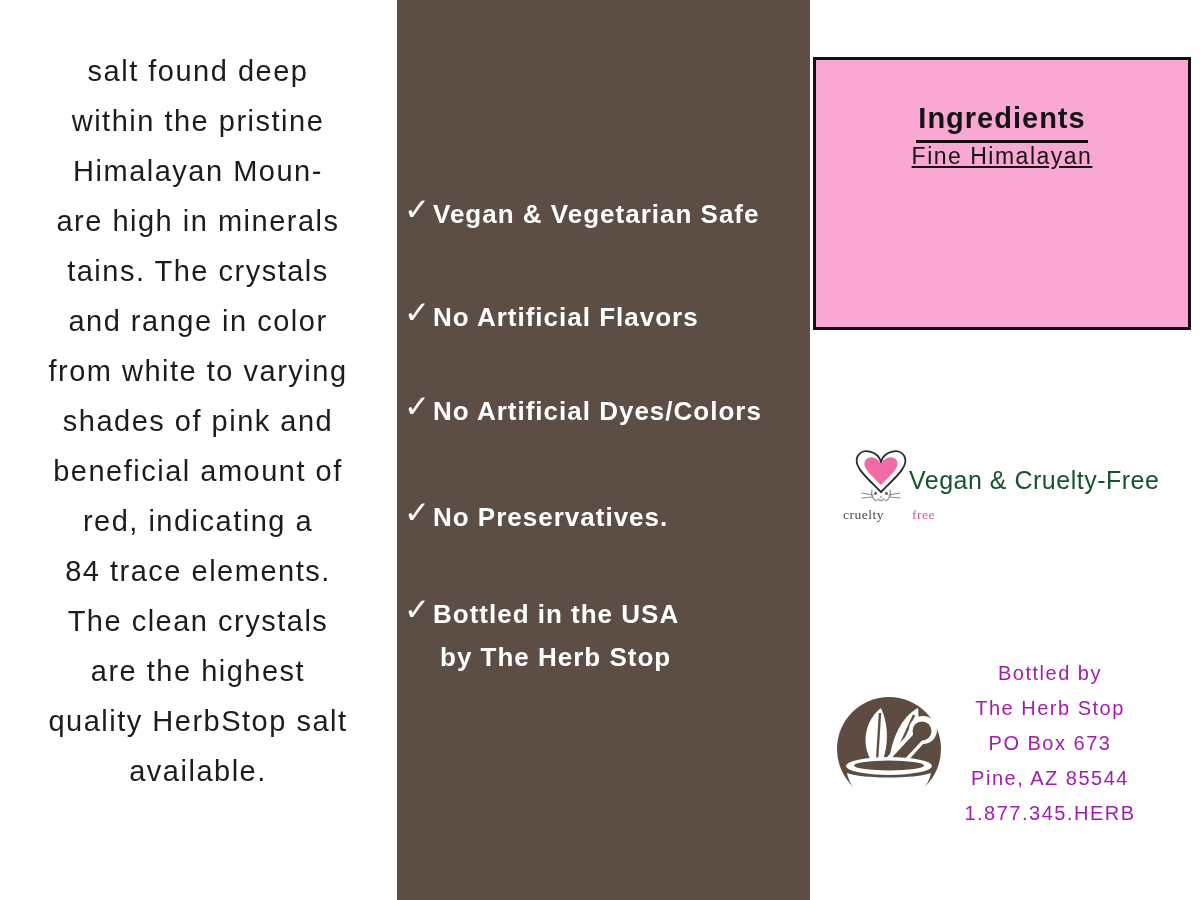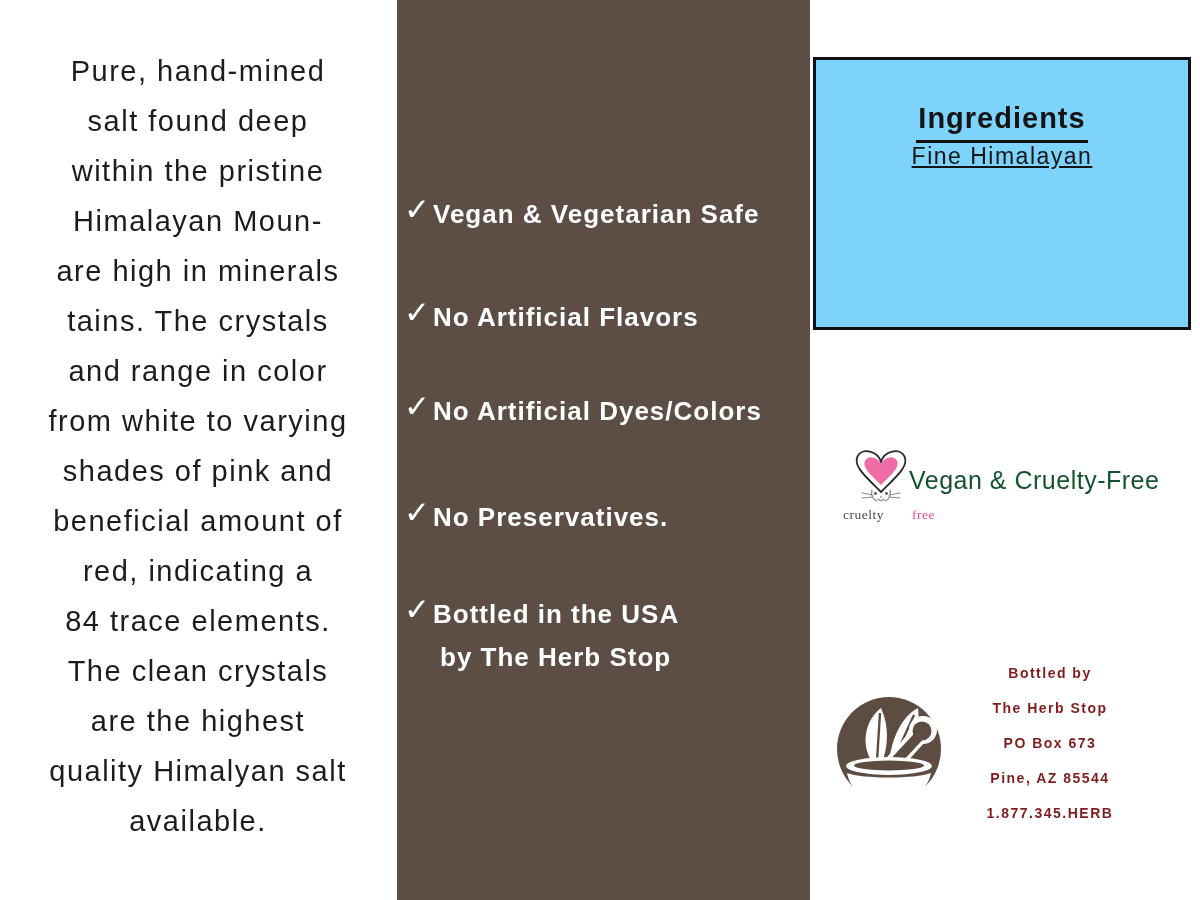--- a/index.html
+++ b/index.html
@@ -17,57 +17,56 @@
     font-size:26px;line-height:34px;letter-spacing:1px;white-space:nowrap;}
   .check-row{display:flex;align-items:flex-start;}
   .check-icon{font-size:31px;line-height:30px;margin-right:2px;position:relative;top:-2px;font-weight:normal;}
   .check-line2{margin-left:36px;margin-top:9px;}
   .ci-1{top:197px;} .ci-2{top:300px;} .ci-3{top:394px;} .ci-4{top:500px;} .ci-5{top:597px;}
 
   
   .panel-right{position:absolute;left:810px;top:0;width:390px;height:900px;background:#ffffff;}
 
   .ingredients-box{position:absolute;left:3px;top:57px;width:372px;height:267px;
-    border:3px solid #111;background:#7dd3fc;text-align:center;color:#141414;}
+    border:3px solid #111;background:#f9a8d4;text-align:center;color:#141414;}
   .ing-title{display:inline-block;margin-top:42px;font-size:29px;font-weight:bold;letter-spacing:1px;
     border-bottom:3px solid #111;padding:0 2px 5px 2px;}
   .ing-line{font-size:23px;letter-spacing:1.5px;text-decoration:underline;}
 
   .cf-logo{position:absolute;left:33px;top:446px;width:76px;height:78px;text-align:center;}
   .cf-word{font-family:"Liberation Serif","DejaVu Serif",serif;font-size:13.5px;letter-spacing:.5px;
     margin-top:1px;white-space:nowrap;}
   .cf-word .w1{color:#4a4a4a;} .cf-word .w2{color:#ec4899;margin-left:28px;}
   .cf-label{position:absolute;left:99px;top:466px;font-size:25px;color:#14532d;letter-spacing:.5px;white-space:nowrap;}
 
   .herb-logo{position:absolute;left:24px;top:697px;width:110px;height:110px;}
   .address{position:absolute;left:90px;top:656px;width:300px;text-align:center;
-    font-size:14px;font-weight:bold;color:#7f1d1d;line-height:35px;letter-spacing:1.5px;white-space:nowrap;}
+    font-size:20px;font-weight:normal;color:#a21caf;line-height:35px;letter-spacing:1.5px;white-space:nowrap;}
 </style>
 </head>
 <body>
 
 <div id="page">
 
   <div class="panel-left">
     <div class="description">
-      <div>Pure, hand-mined</div>
       <div>salt found deep</div>
       <div>within the pristine</div>
       <div>Himalayan Moun-</div>
       <div>are high in minerals</div>
       <div>tains. The crystals</div>
       <div>and range in color</div>
       <div>from white to varying</div>
       <div>shades of pink and</div>
       <div>beneficial amount of</div>
       <div>red, indicating a</div>
       <div>84 trace elements.</div>
       <div>The clean crystals</div>
       <div>are the highest</div>
-      <div>quality Himalyan salt</div>
+      <div>quality HerbStop salt</div>
       <div>available.</div>
     </div>
   </div>
 
   <div class="panel-brown">
     <div class="check-item ci-1">
       <div class="check-row">
         <span class="check-icon">✓</span>
         <span>Vegan &amp; Vegetarian Safe</span>
       </div>

